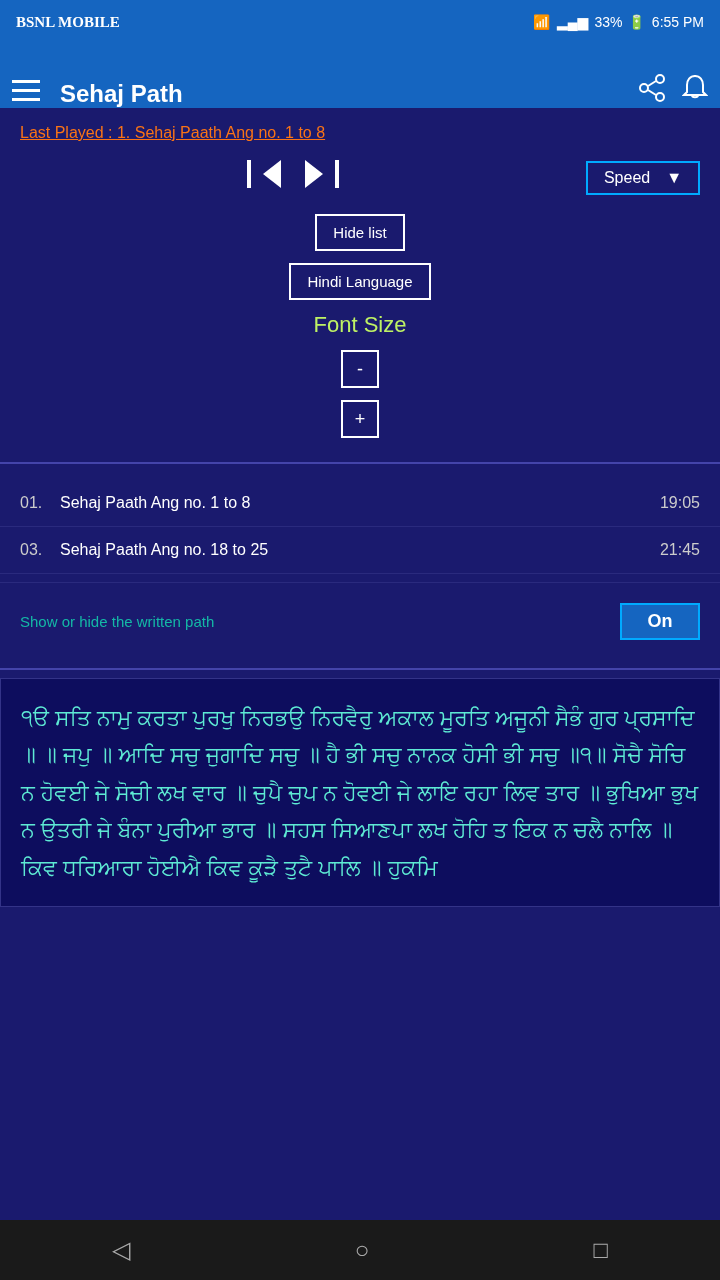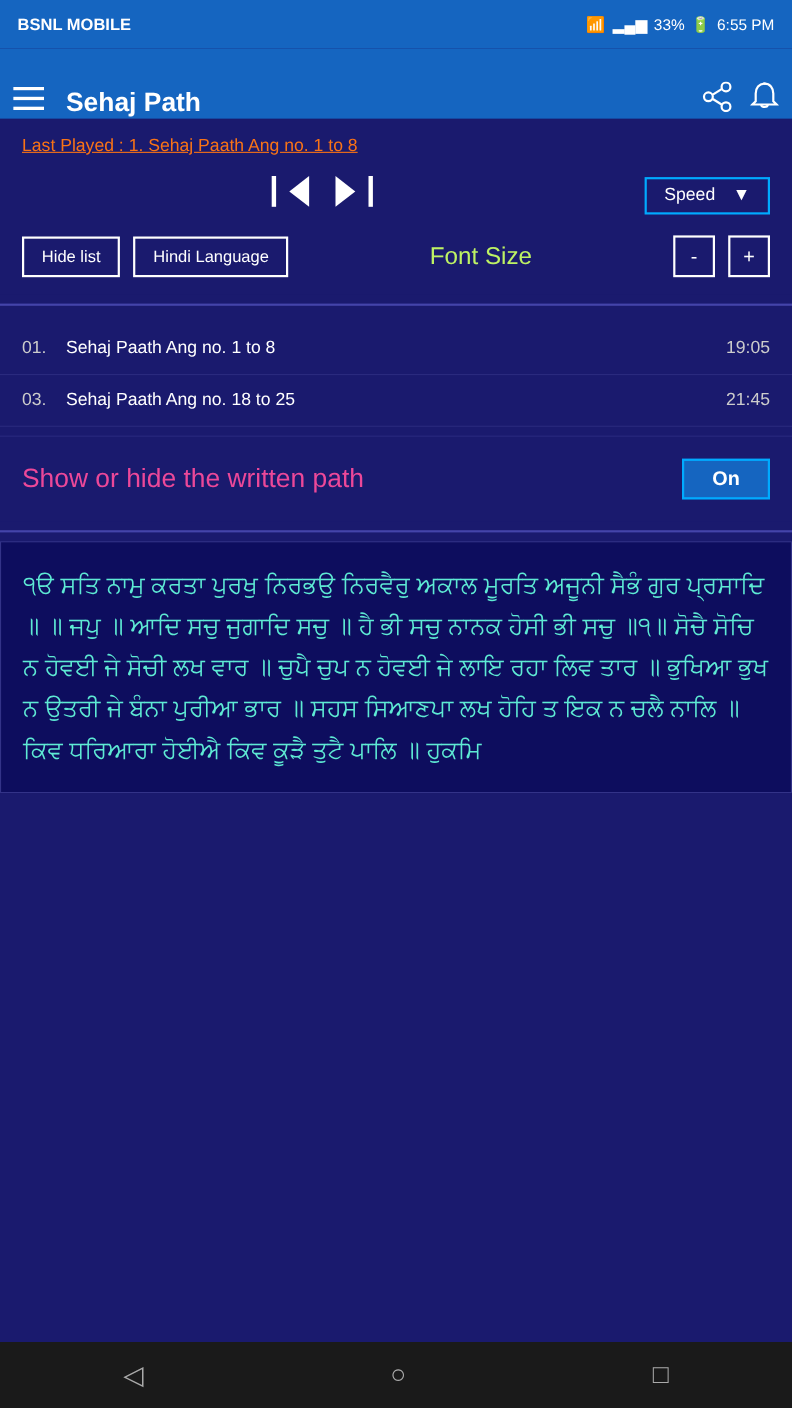--- a/index.html
+++ b/index.html
@@ -19,20 +19,21 @@
       display: flex;
       justify-content: space-between;
       align-items: center;
       padding: 6px 16px;
       height: 44px;
     }
     .status-left {
       font-size: 15px;
       font-weight: bold;
       color: white;
+      font-family: Liberation Serif, serif;
     }
     .status-right {
       display: flex;
       align-items: center;
       gap: 6px;
       font-size: 14px;
       color: white;
     }
 
     
@@ -164,20 +165,21 @@
       display: flex;
       align-items: center;
       gap: 16px;
     }
 
     
     .options-row {
       display: flex;
       align-items: center;
       gap: 12px;
+      flex-direction: column;
     }
     .opt-btn {
       background: transparent;
       border: 2px solid white;
       color: white;
       font-size: 15px;
       padding: 8px 16px;
       cursor: pointer;
     }
     .font-size-label {
@@ -234,22 +236,22 @@
     
     .toggle-row {
       display: flex;
       align-items: center;
       padding: 20px 20px;
       background: #1a1a6e;
       border-top: 1px solid #2a2a7e;
     }
     .toggle-label {
       flex: 1;
-      font-size: 24px;
-      color: #ec4899;
+      font-size: 15px;
+      color: #14b8a6;
     }
     .toggle-switch {
       background: #1565C0;
       border: 2px solid #00aaff;
       padding: 6px 18px;
       font-size: 18px;
       font-weight: bold;
       color: white;
       cursor: pointer;
       min-width: 80px;

